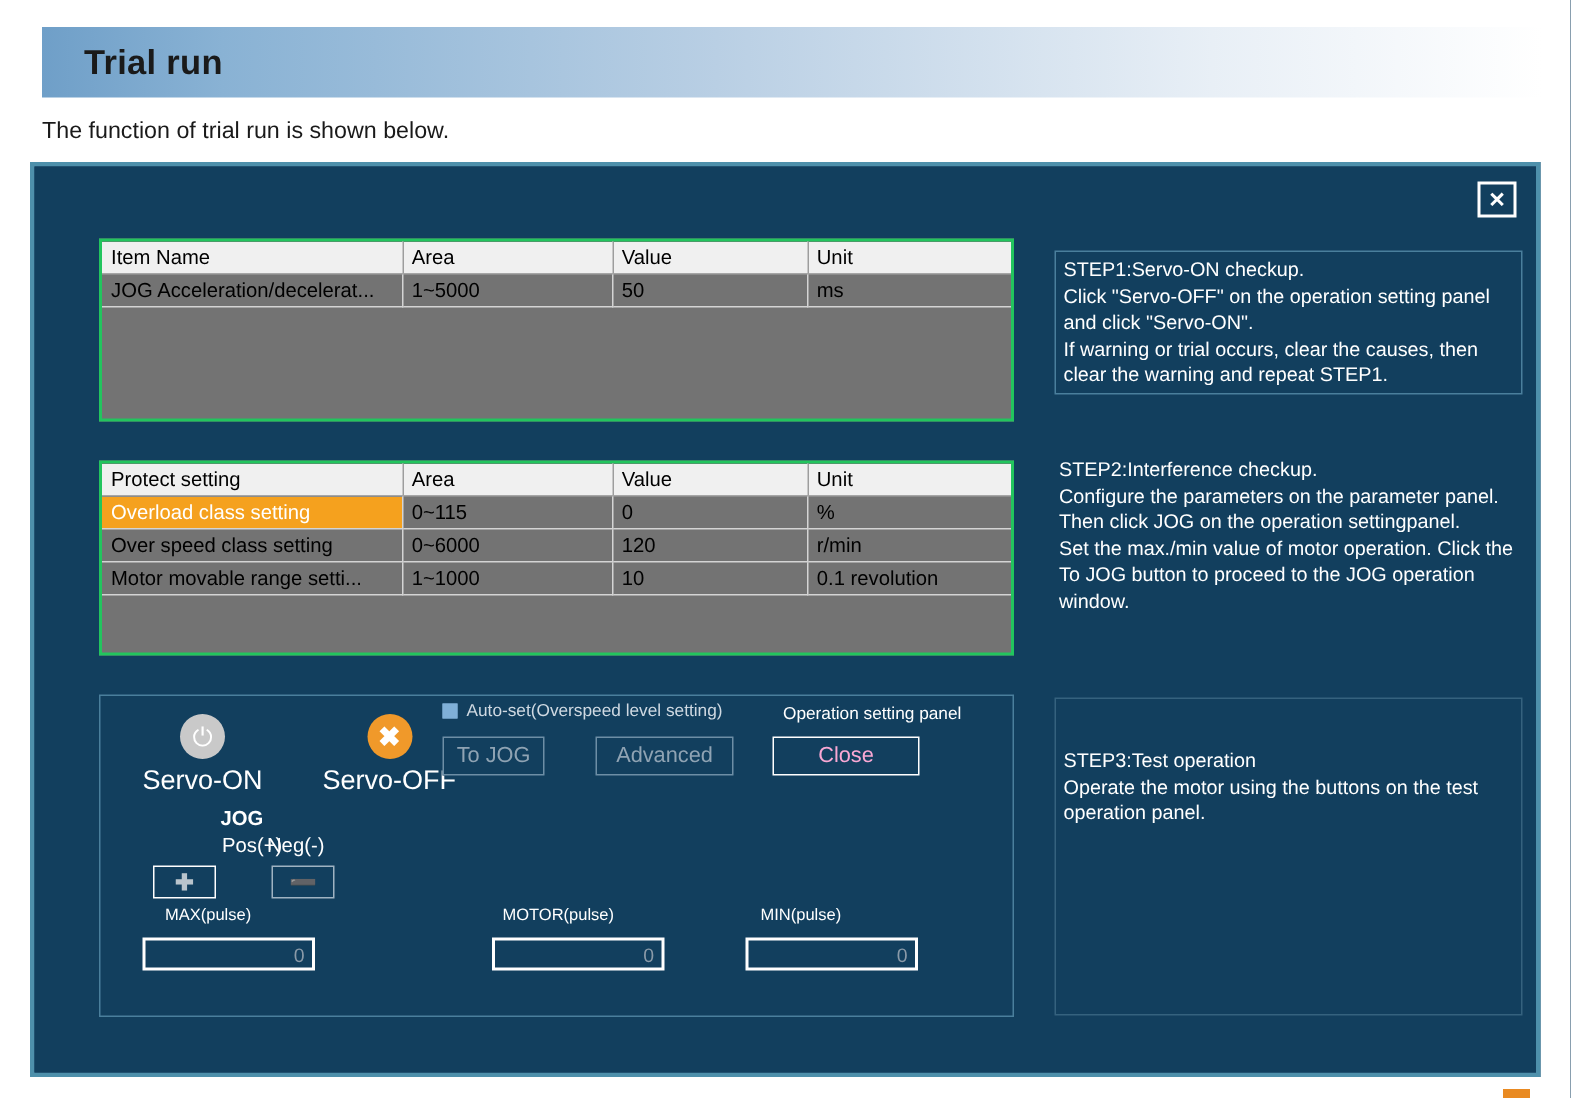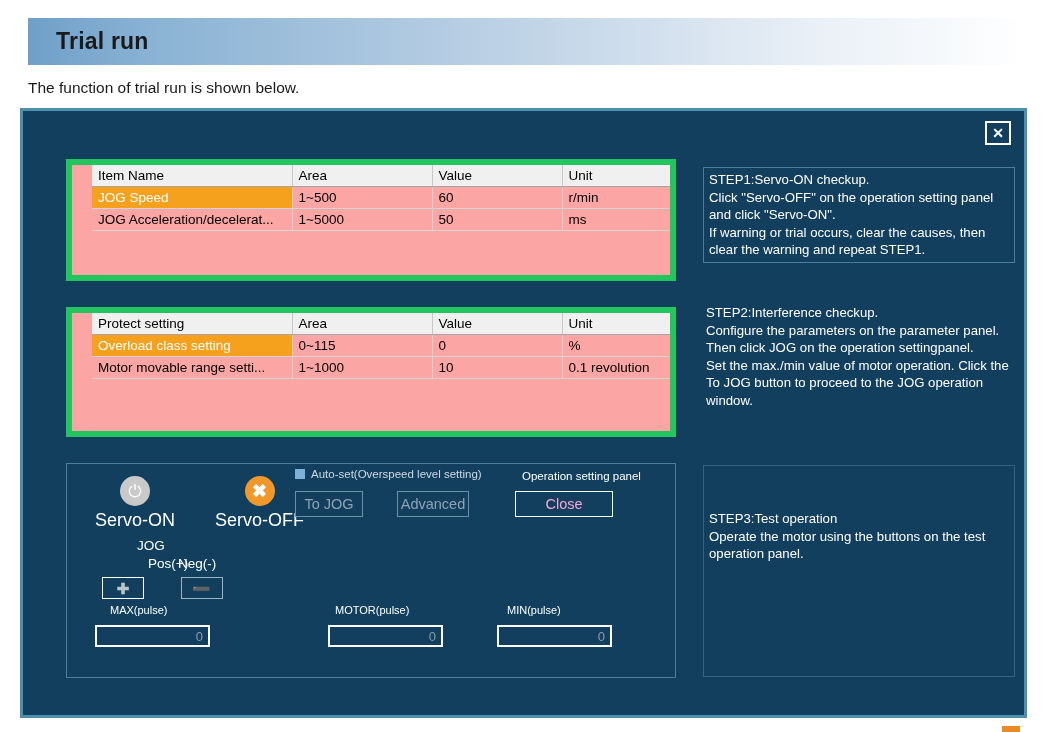--- a/index.html
+++ b/index.html
@@ -74,26 +74,25 @@
     display: flex;
     align-items: center;
     justify-content: center;
     box-sizing: border-box;
     cursor: pointer;
   }
 
   
   .grid {
     position: absolute;
-    background: #fca5a5;
-    border: 6px solid #22c55e;
+    background: #737373;
+    border: 2px solid #22c55e;
     box-sizing: border-box;
     font-size: 13.5px;
     color: #000000;
-    padding-left: 20px;
   }
   .grid-1 { left: 43px; top: 48px; width: 610px; height: 122px; }
   .grid-2 { left: 43px; top: 196px; width: 610px; height: 130px; }
 
   .grid table {
     width: 100%;
     border-collapse: collapse;
     table-layout: fixed;
   }
   .grid th {
@@ -203,30 +202,30 @@
     font-size: 14.5px;
     color: #8fa3b3;
     box-sizing: border-box;
     cursor: pointer;
   }
   .btn.enabled {
     border-color: #ffffff;
     color: #f9a8d4;
   }
   .btn-tojog   { left: 228px; top: 27px; width: 68px; }
-  .btn-advanced{ left: 330px; top: 27px; width: 72px; }
+  .btn-advanced{ left: 330px; top: 27px; width: 92px; }
   .btn-close   { left: 448px; top: 27px; width: 98px; }
 
   .jog-label {
     position: absolute;
     color: #ffffff;
     font-size: 13.5px;
     white-space: nowrap;
   }
-  .jog-title { left: 70px; top: 74px; }
+  .jog-title { left: 80px; top: 74px; font-weight: bold; }
   .jog-pos   { left: 33px; top: 92px; margin-left: 48px; }
   .jog-neg   { left: 111px; top: 92px; }
 
   .jog-btn {
     position: absolute;
     width: 42px; height: 22px;
     border: 1px solid #ffffff;
     background: #123f5e;
     display: flex;
     align-items: center;
@@ -286,21 +285,21 @@
     border: 1px solid #4a7f9c;
     padding: 3px 5px;
   }
   .step-2 {
     left: 683px; top: 193px; width: 312px;
     padding: 0;
   }
   .step-3 {
     left: 680px; top: 354px; width: 312px; height: 212px;
     border: 1px solid #35627e;
-    padding: 44px 5px 0 5px;
+    padding: 32px 5px 0 5px;
   }
 
   .bottom-artifact {
     position: absolute;
     left: 1002px;
     top: 726px;
     width: 18px;
     height: 9px;
     background: #e98a22;
   }
@@ -329,26 +328,20 @@
         </colgroup>
         <thead>
           <tr>
             <th>Item Name</th>
             <th>Area</th>
             <th>Value</th>
             <th>Unit</th>
           </tr>
         </thead>
         <tbody>
-          <tr class="selected">
-            <td class="c0">JOG Speed</td>
-            <td>1~500</td>
-            <td>60</td>
-            <td>r/min</td>
-          </tr>
           <tr>
             <td class="c0">JOG Acceleration/decelerat...</td>
             <td>1~5000</td>
             <td>50</td>
             <td>ms</td>
           </tr>
         </tbody>
       </table>
     </div>
 
@@ -369,20 +362,26 @@
           </tr>
         </thead>
         <tbody>
           <tr class="selected">
             <td class="c0">Overload class setting</td>
             <td>0~115</td>
             <td>0</td>
             <td>%</td>
           </tr>
           <tr>
+            <td class="c0">Over speed class setting</td>
+            <td>0~6000</td>
+            <td>120</td>
+            <td>r/min</td>
+          </tr>
+          <tr>
             <td class="c0">Motor movable range setti...</td>
             <td>1~1000</td>
             <td>10</td>
             <td>0.1 revolution</td>
           </tr>
         </tbody>
       </table>
     </div>
 
     <div class="op-panel">

